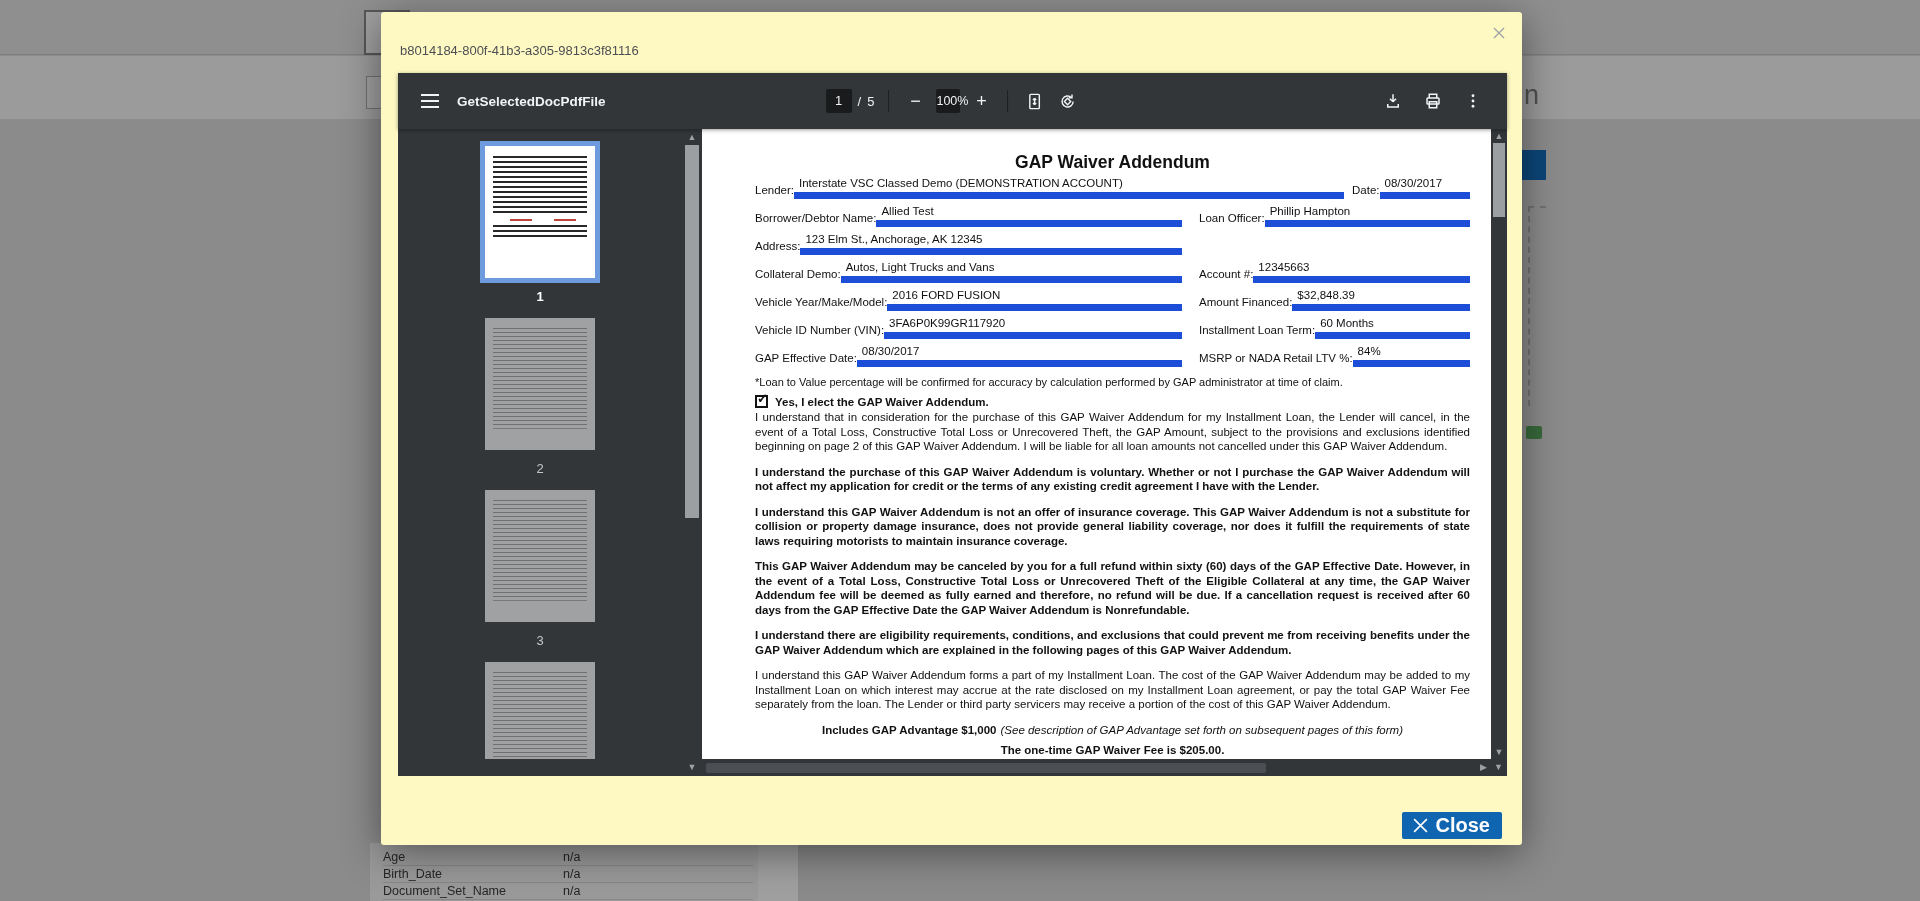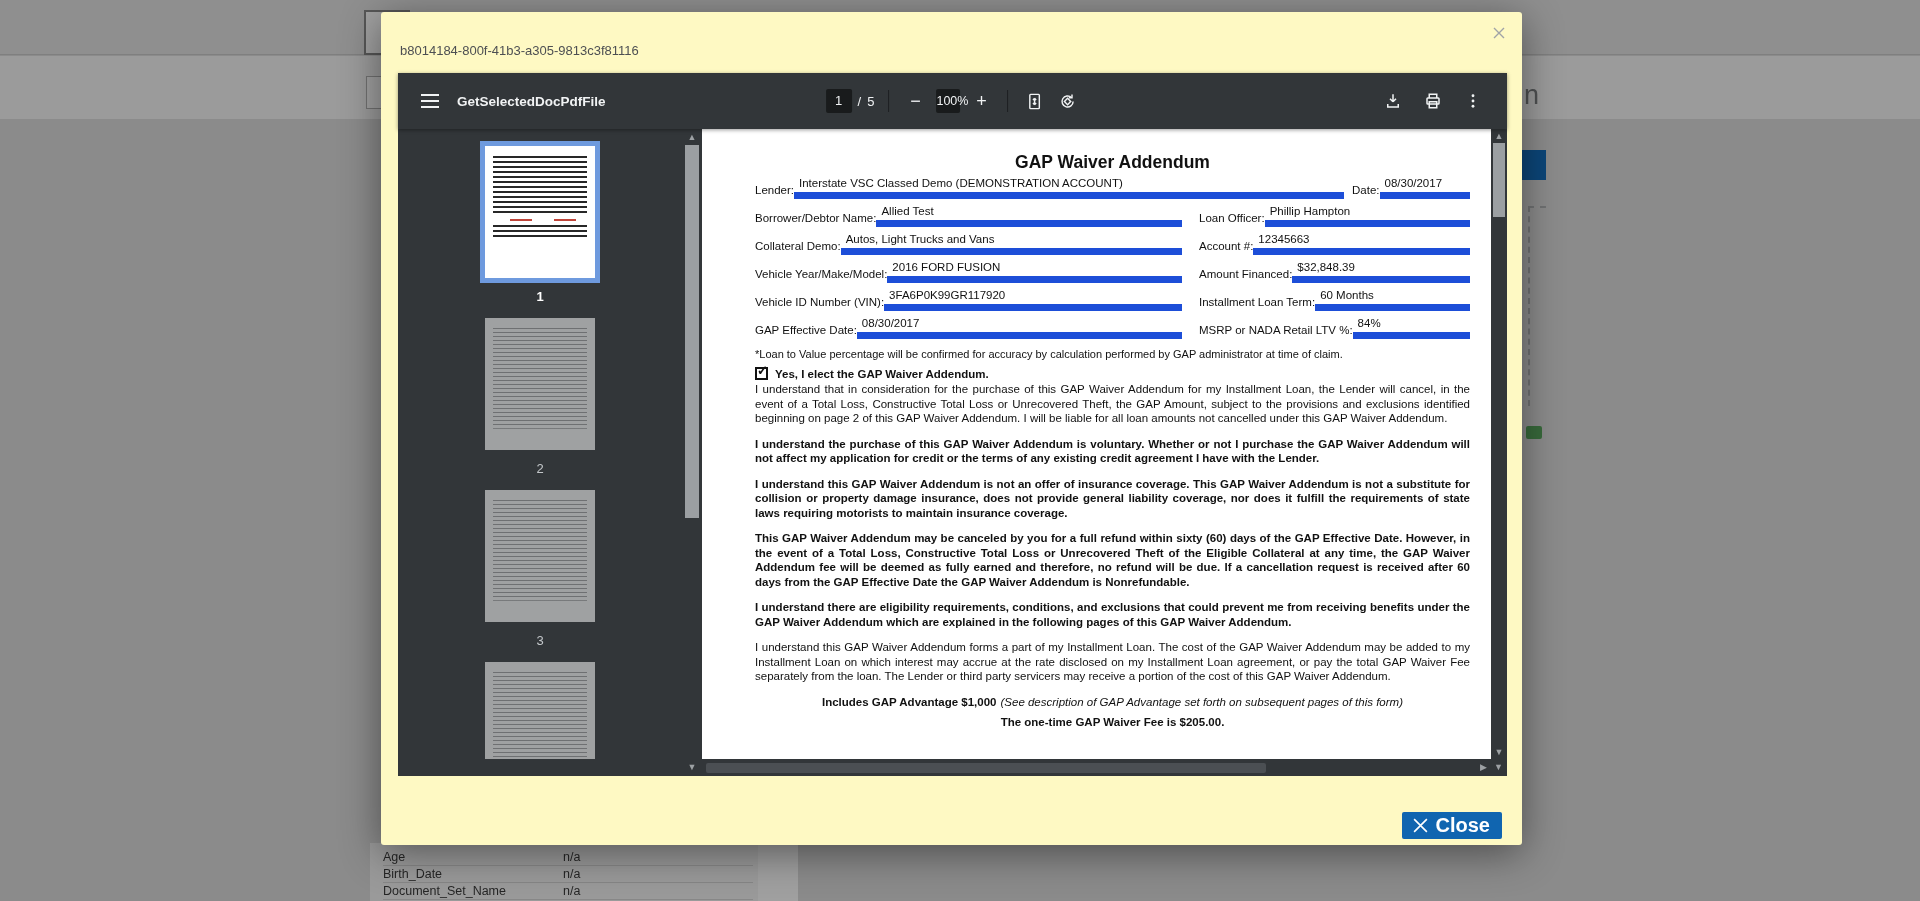--- a/index.html
+++ b/index.html
@@ -264,20 +264,26 @@
               <div class="f-row two-col">
                 <span class="f-part left">
                   <span class="f-label">Borrower/Debtor Name:</span>
                   <span class="f-value">Allied Test</span>
                 </span>
                 <span class="f-part right">
                   <span class="f-label">Loan Officer:</span>
                   <span class="f-value">Phillip Hampton</span>
                 </span>
               </div>
+              <div class="f-row left-only">
+                <span class="f-part left">
+                  <span class="f-label">Address:</span>
+                  <span class="f-value">123 Elm St., Anchorage, AK 12345</span>
+                </span>
+              </div>
               <div class="f-row two-col">
                 <span class="f-part left">
                   <span class="f-label">Collateral Demo:</span>
                   <span class="f-value">Autos, Light Trucks and Vans</span>
                 </span>
                 <span class="f-part right">
                   <span class="f-label">Account #:</span>
                   <span class="f-value">12345663</span>
                 </span>
               </div>

